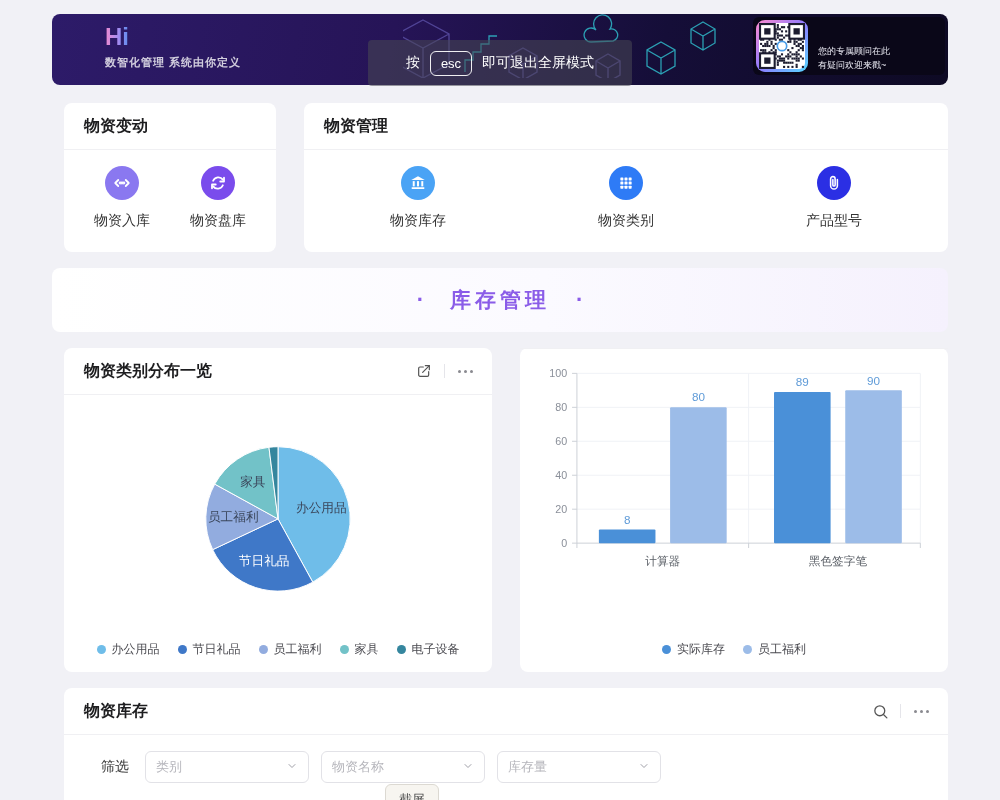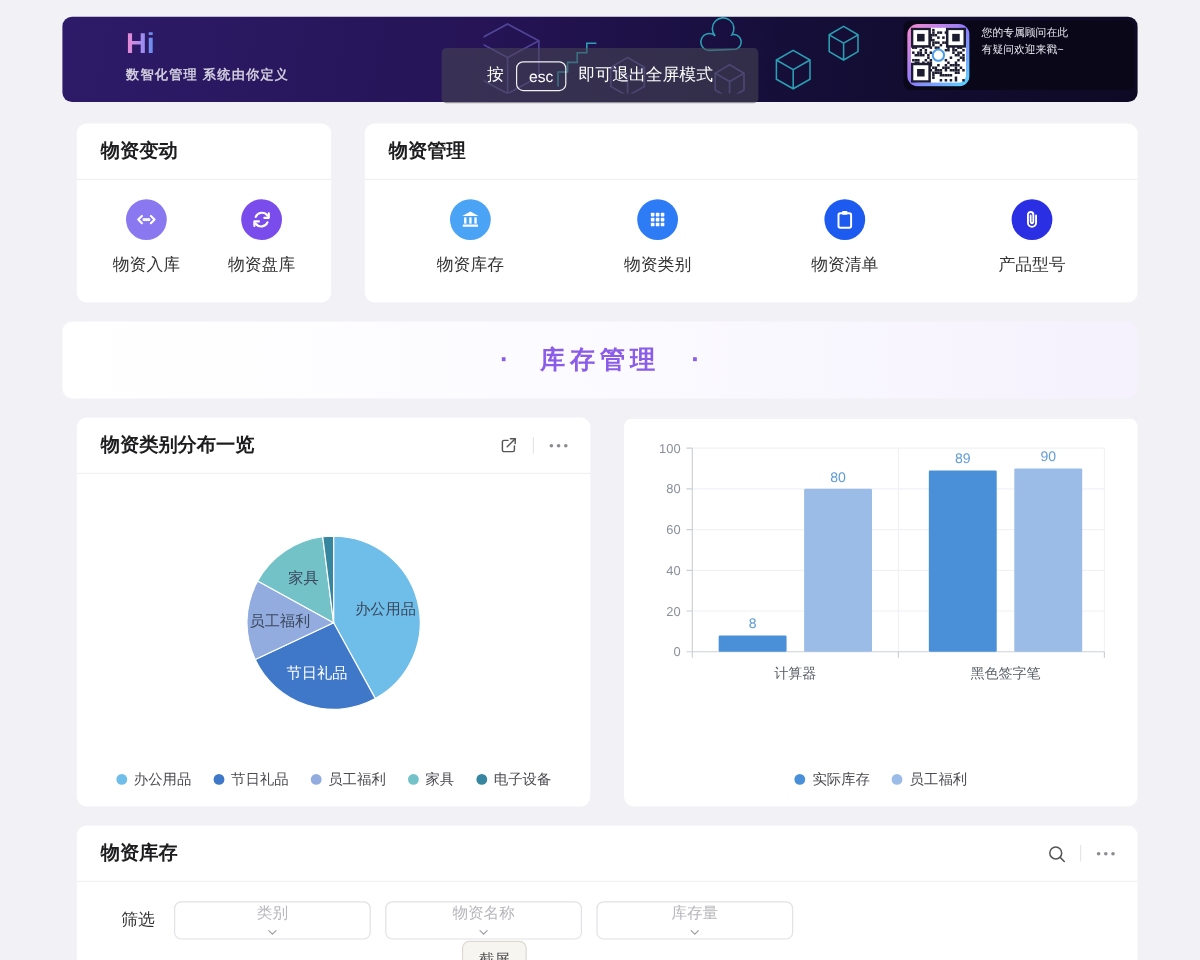--- a/index.html
+++ b/index.html
@@ -16,21 +16,21 @@
     background:linear-gradient(100deg,#2d1b69 0%,#261457 38%,#150e38 68%,#0e0a24 100%); }
   .banner-decor { position:absolute; right:205px; top:0; height:64px; }
   .banner-content { position:absolute; left:53px; top:9px; z-index:2; }
   .greet-line { display:flex; align-items:baseline; }
   .greet-hi { font-size:24px; font-weight:700;
     background:linear-gradient(90deg,#f08bd0 0%,#a48cf0 55%,#5b8dee 100%);
     -webkit-background-clip:text; background-clip:text; color:transparent; }
   .greet-rest { font-size:21px; font-weight:700; color:#ffffff; letter-spacing:1px; }
   .banner-sub { margin-top:4px; font-size:11px; color:rgba(255,255,255,0.78); letter-spacing:1px; font-weight:600; }
   .qr-panel { position:absolute; right:3px; top:3px; width:192px; height:58px; border-radius:6px;
-    background:#0a0718; display:flex; align-items:flex-start; padding:3px 8px 3px 3px; gap:10px; z-index:2; }
+    background:#0a0718; display:flex; align-items:flex-end; padding:3px 8px 3px 3px; gap:10px; z-index:2; }
   .qr-box { width:52px; height:52px; border-radius:9px; border:3px solid transparent; flex:0 0 auto;
     background:linear-gradient(#fff,#fff) padding-box, linear-gradient(135deg,#ff8bd0,#8e7bff,#57d8ff) border-box; }
   .qr-box svg { display:block; width:100%; height:100%; }
   .qr-text { font-size:9px; line-height:14px; color:#e9e9f2; }
   
   .toast { position:absolute; left:316px; top:26px; width:264px; height:46px; border-radius:4px;
     background:rgba(72,72,84,0.55); display:flex; align-items:center; justify-content:center; gap:10px;
     color:#fff; font-size:14px; z-index:6; }
   .esc-key { border:1.5px solid rgba(255,255,255,0.92); border-radius:6px; padding:4px 10px; font-size:13px; }
 
@@ -67,21 +67,21 @@
   .chart-body { flex:1; position:relative; padding:4px 14px 0; }
   .legend-row { display:flex; justify-content:center; align-items:center; gap:18px; padding:6px 0 14px; }
   .legend-item { display:flex; align-items:center; gap:6px; font-size:12px; color:#4a4a50; }
   .legend-dot { width:9px; height:9px; border-radius:50%; }
 
   
   .inventory-card { margin-top:16px; height:150px; }
   .filter-row { display:flex; align-items:center; gap:12px; padding:16px 37px; }
   .filter-label { font-size:14px; color:#333; margin-right:4px; }
   .select { width:164px; height:32px; border:1px solid #e2e2e7; border-radius:6px; background:#fff;
-    display:flex; align-items:center; padding:0 10px; cursor:pointer;flex-direction:column; }
+    display:flex; align-items:center; padding:0 10px; cursor:pointer; }
   .select-text { font-size:13px; color:#b6b6bc; flex:1; }
   .chevron { color:#a0a0a8; }
 
   
   .shot-btn { position:absolute; left:385px; top:784px; padding:6px 13px 10px;
     background:#f7f5f0; border:1px solid #dcd9d2; border-radius:6px; font-size:13px; color:#4a4a4a; cursor:pointer; }
 
   svg.chart { display:block; }
   text { font-family:"Liberation Sans","DejaVu Sans",sans-serif; }
 </style>
@@ -312,29 +312,20 @@
                 <rect x="10" y="10" width="4" height="4" rx="0.8"></rect>
                 <rect x="15.5" y="10" width="4" height="4" rx="0.8"></rect>
               <rect x="4.5" y="15.5" width="4" height="4" rx="0.8"></rect>
                 <rect x="10" y="15.5" width="4" height="4" rx="0.8"></rect>
                 <rect x="15.5" y="15.5" width="4" height="4" rx="0.8"></rect>
             </svg>
           </span>
           <span class="tile-label">物资类别</span>
         </div>
         <div class="tile">
-          <span class="tile-circle" style="background: rgb(29, 90, 240);">
-            <svg width="18" height="18" viewBox="0 0 24 24" fill="none" stroke="#fff" stroke-width="2.2" stroke-linecap="round" stroke-linejoin="round">
-              <rect x="5" y="5" width="14" height="16" rx="2"></rect>
-                <rect x="9" y="2.5" width="6" height="4" rx="1" fill="#fff" stroke="none"></rect>
-            </svg>
-          </span>
-          <span class="tile-label">物资清单</span>
-        </div>
-        <div class="tile">
           <span class="tile-circle" style="background: rgb(43, 47, 228);">
             <svg width="18" height="18" viewBox="0 0 24 24" fill="none" stroke="#fff" stroke-width="2.1" stroke-linecap="round" stroke-linejoin="round">
               <path d="M16.5 7.5 v8 a4.5 4.5 0 0 1 -9 0 v-9 a3 3 0 0 1 6 0 v8 a1.5 1.5 0 0 1 -3 0 v-7"></path>
             </svg>
           </span>
           <span class="tile-label">产品型号</span>
         </div>
       </div>
     </div>
   </div>

